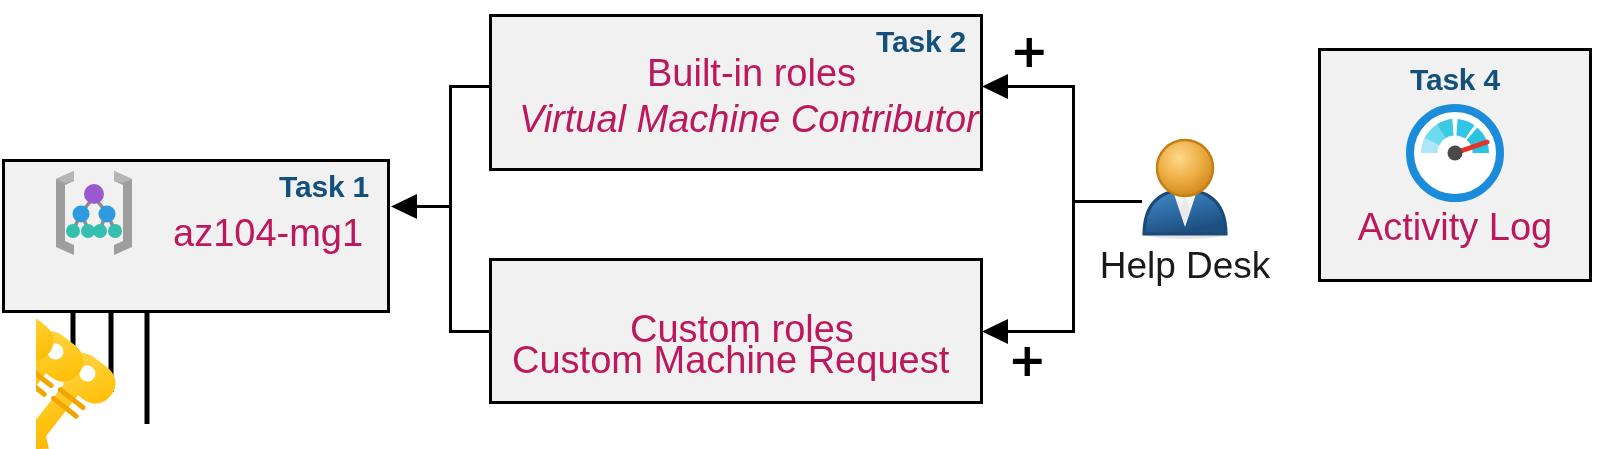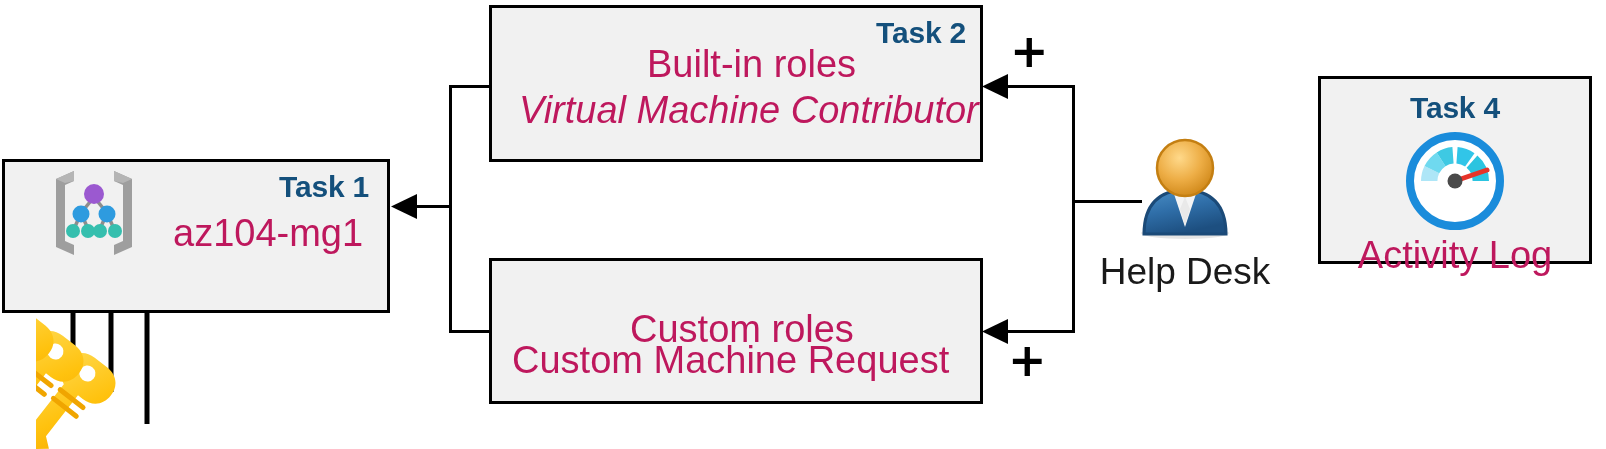--- a/index.html
+++ b/index.html
@@ -41,33 +41,33 @@
     white-space: nowrap;
     font-weight: 400;
   }
 
   
   #task1 { left: 2px; top: 134px; width: 388px; height: 154px; margin-top: 25px; }
   #task1-label { right: 18px; top: 8px; }
   #task1-title { left: 168px; top: 50px; }
 
   
-  #task2 { left: 489px; top: 5px; width: 494px; height: 157px; }
+  #task2 { left: 489px; top: 14px; width: 494px; height: 157px; }
   #task2-label { right: 14px; top: 8px; }
   #task2-line1 { left: 155px; top: 35px; }
   #task2-line2 { left: 27px; top: 81px; font-style: italic; }
 
   
   #task3 { left: 489px; top: 258px; width: 494px; height: 146px; }
   #task3-label { right: 14px; top: 6px; }
   #task3-line1 { left: 138px; top: 47px; text-align: right; }
   #task3-line2 { left: 20px; top: 78px; }
 
   
-  #task4 { left: 1318px; top: 76px; width: 274px; height: 188px; }
+  #task4 { left: 1318px; top: 48px; width: 274px; height: 234px; }
   #task4-label { left: 0; right: 0; top: 12px; text-align: center; }
   #task4-gauge { position: absolute; left: 50%; top: 52px; transform: translateX(-50%); }
   #task4-title { left: 0; right: 0; top: 155px; text-align: center; white-space: nowrap; }
 
   
   .conn {
     position: absolute;
     background: #000000;
   }
   .conn-v { width: 3px; }
@@ -87,21 +87,21 @@
     position: absolute;
     left: 1085px;
     top: 135px;
     width: 200px;
     text-align: center;
   }
   #helpdesk-caption {
     font-size: 37px;
     color: #1a1a1a;
     line-height: 1.1;
-    margin-top: 8px;
+    margin-top: 2px;
   }
 
   
   #mg-icon { position: absolute; left: 48px; top: 165px; }
 
   
   #keys { position: absolute; left: 36px; top: 310px; }
 
   
   #arrows {

